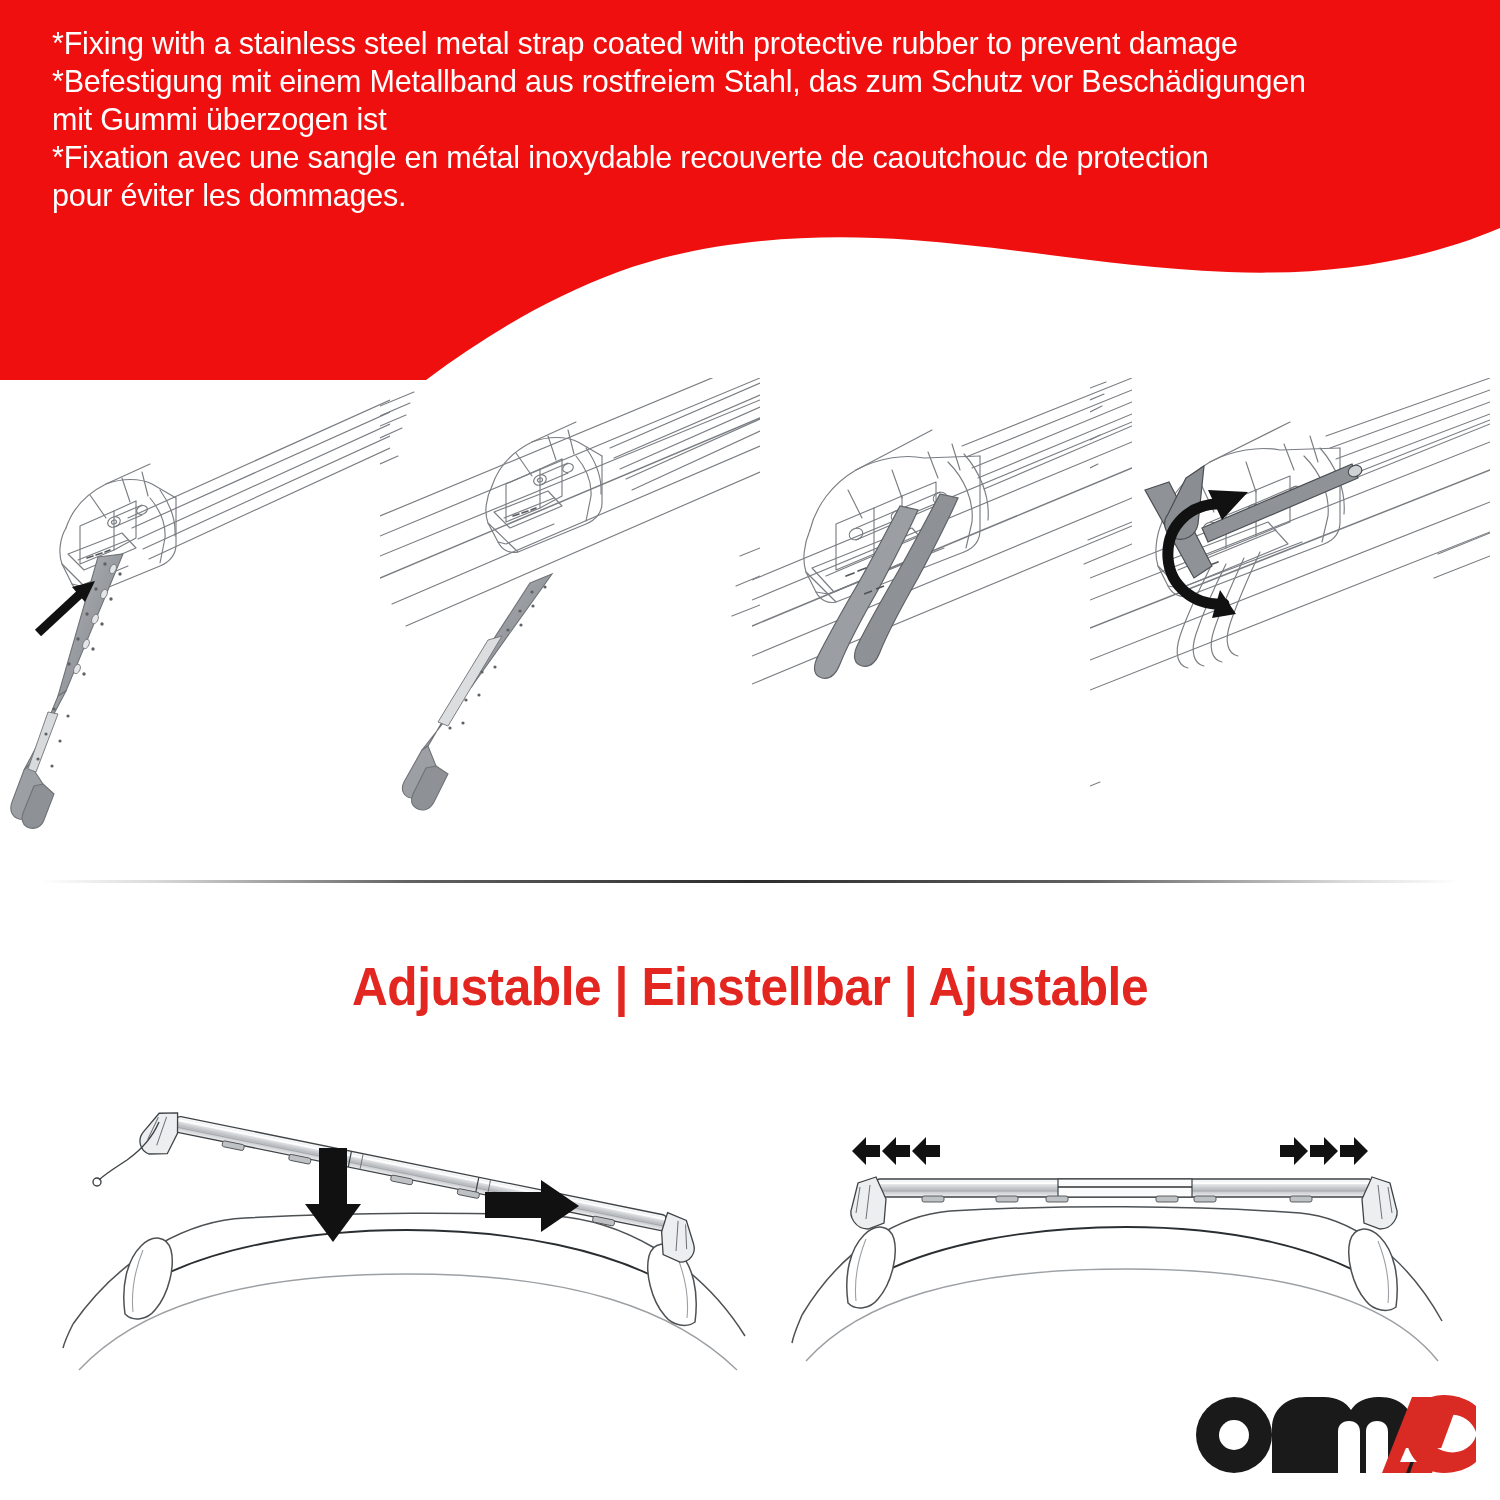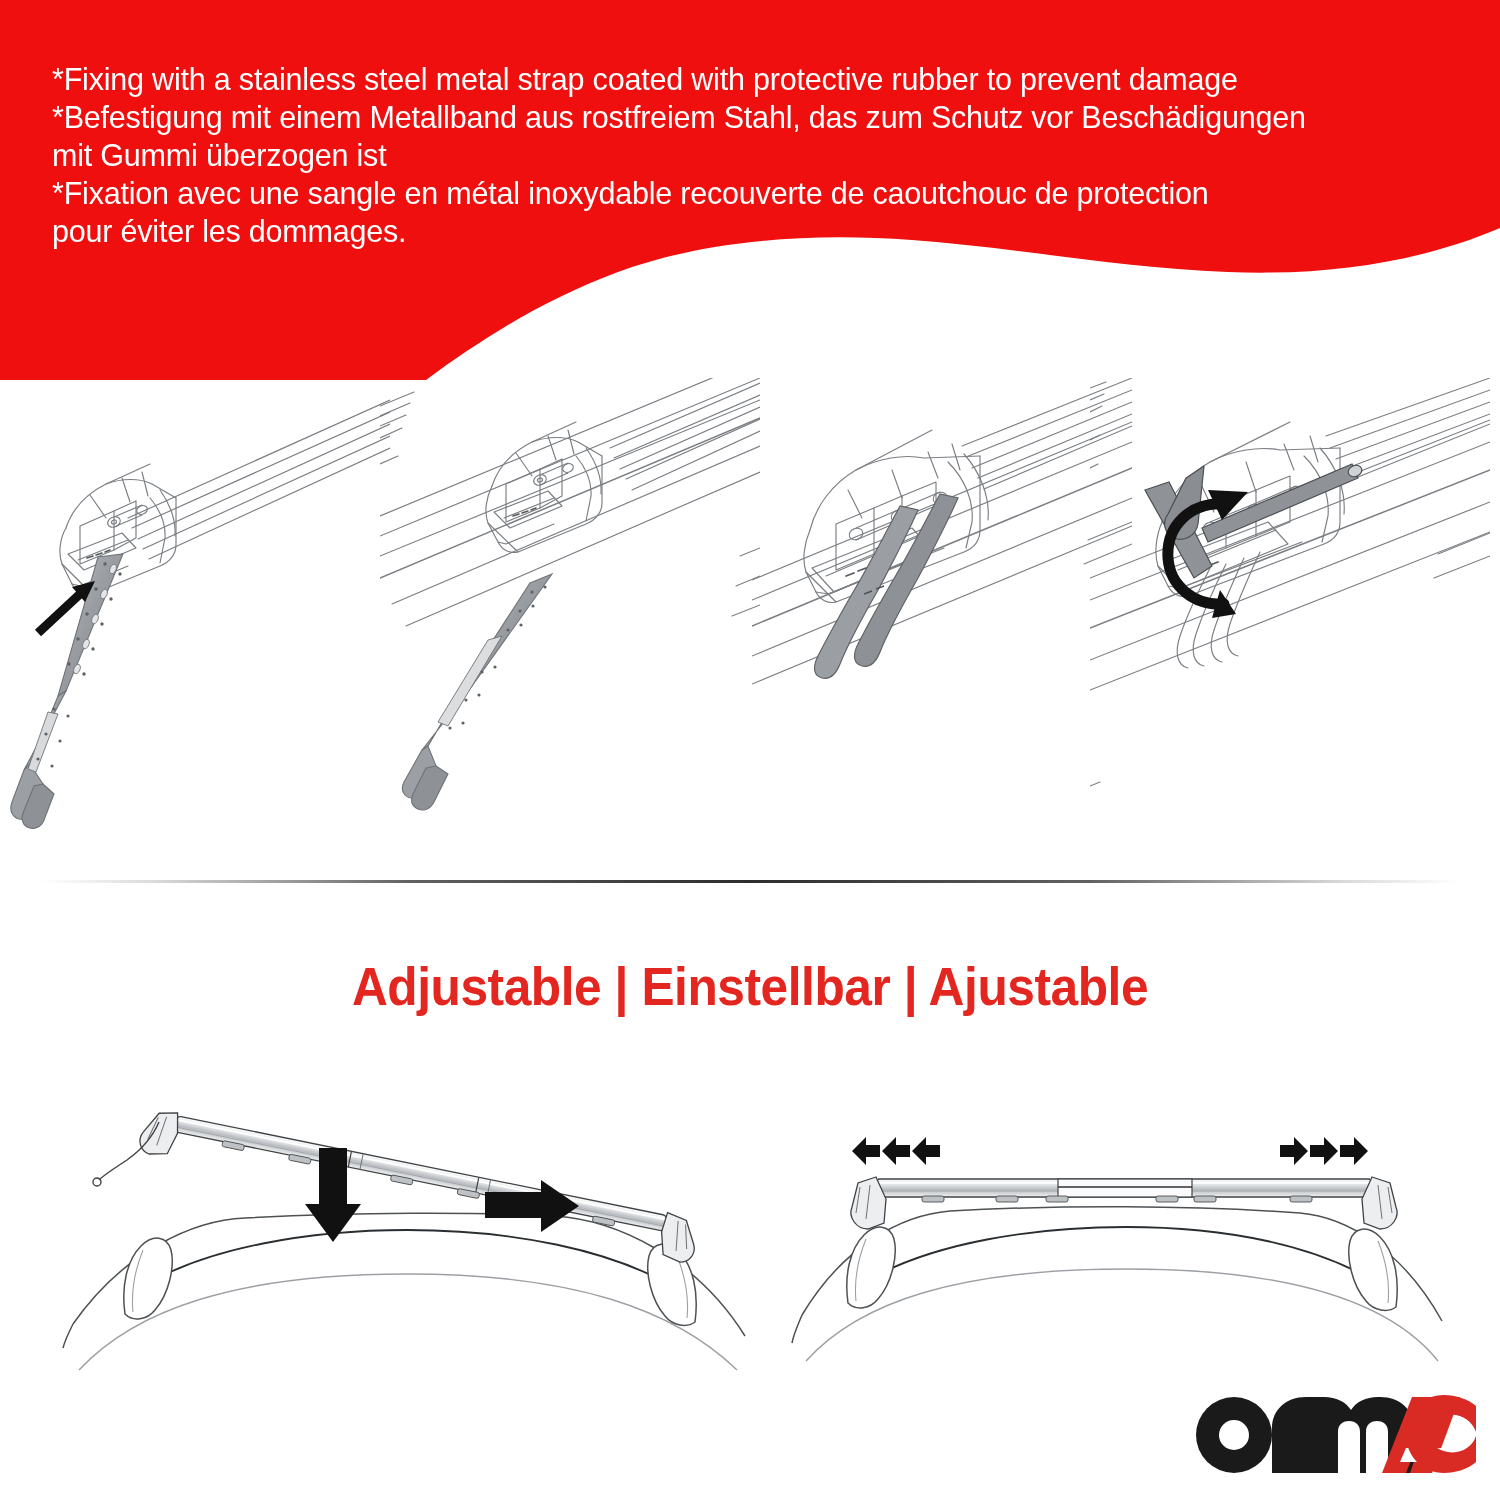--- a/index.html
+++ b/index.html
@@ -18,21 +18,20 @@
   }
   .banner-shape{position:absolute;left:0;top:0;width:1500px;height:380px;}
   .banner-text{
     position:absolute;left:52px;top:24px;width:1400px;
     color:#ffffff;
     font-size:30.5px;
     line-height:38px;
     letter-spacing:-0.2px;
     white-space:pre-wrap;
     font-weight:400;
-    margin-top:36px;
   }
 
   
   .steps{
     position:absolute;left:0;top:378px;width:1500px;height:500px;
   }
   .step{position:absolute;top:0;height:500px;}
   .step-1{left:10px;width:380px;}
   .step-2{left:380px;width:380px;}
   .step-3{left:752px;width:380px;}

